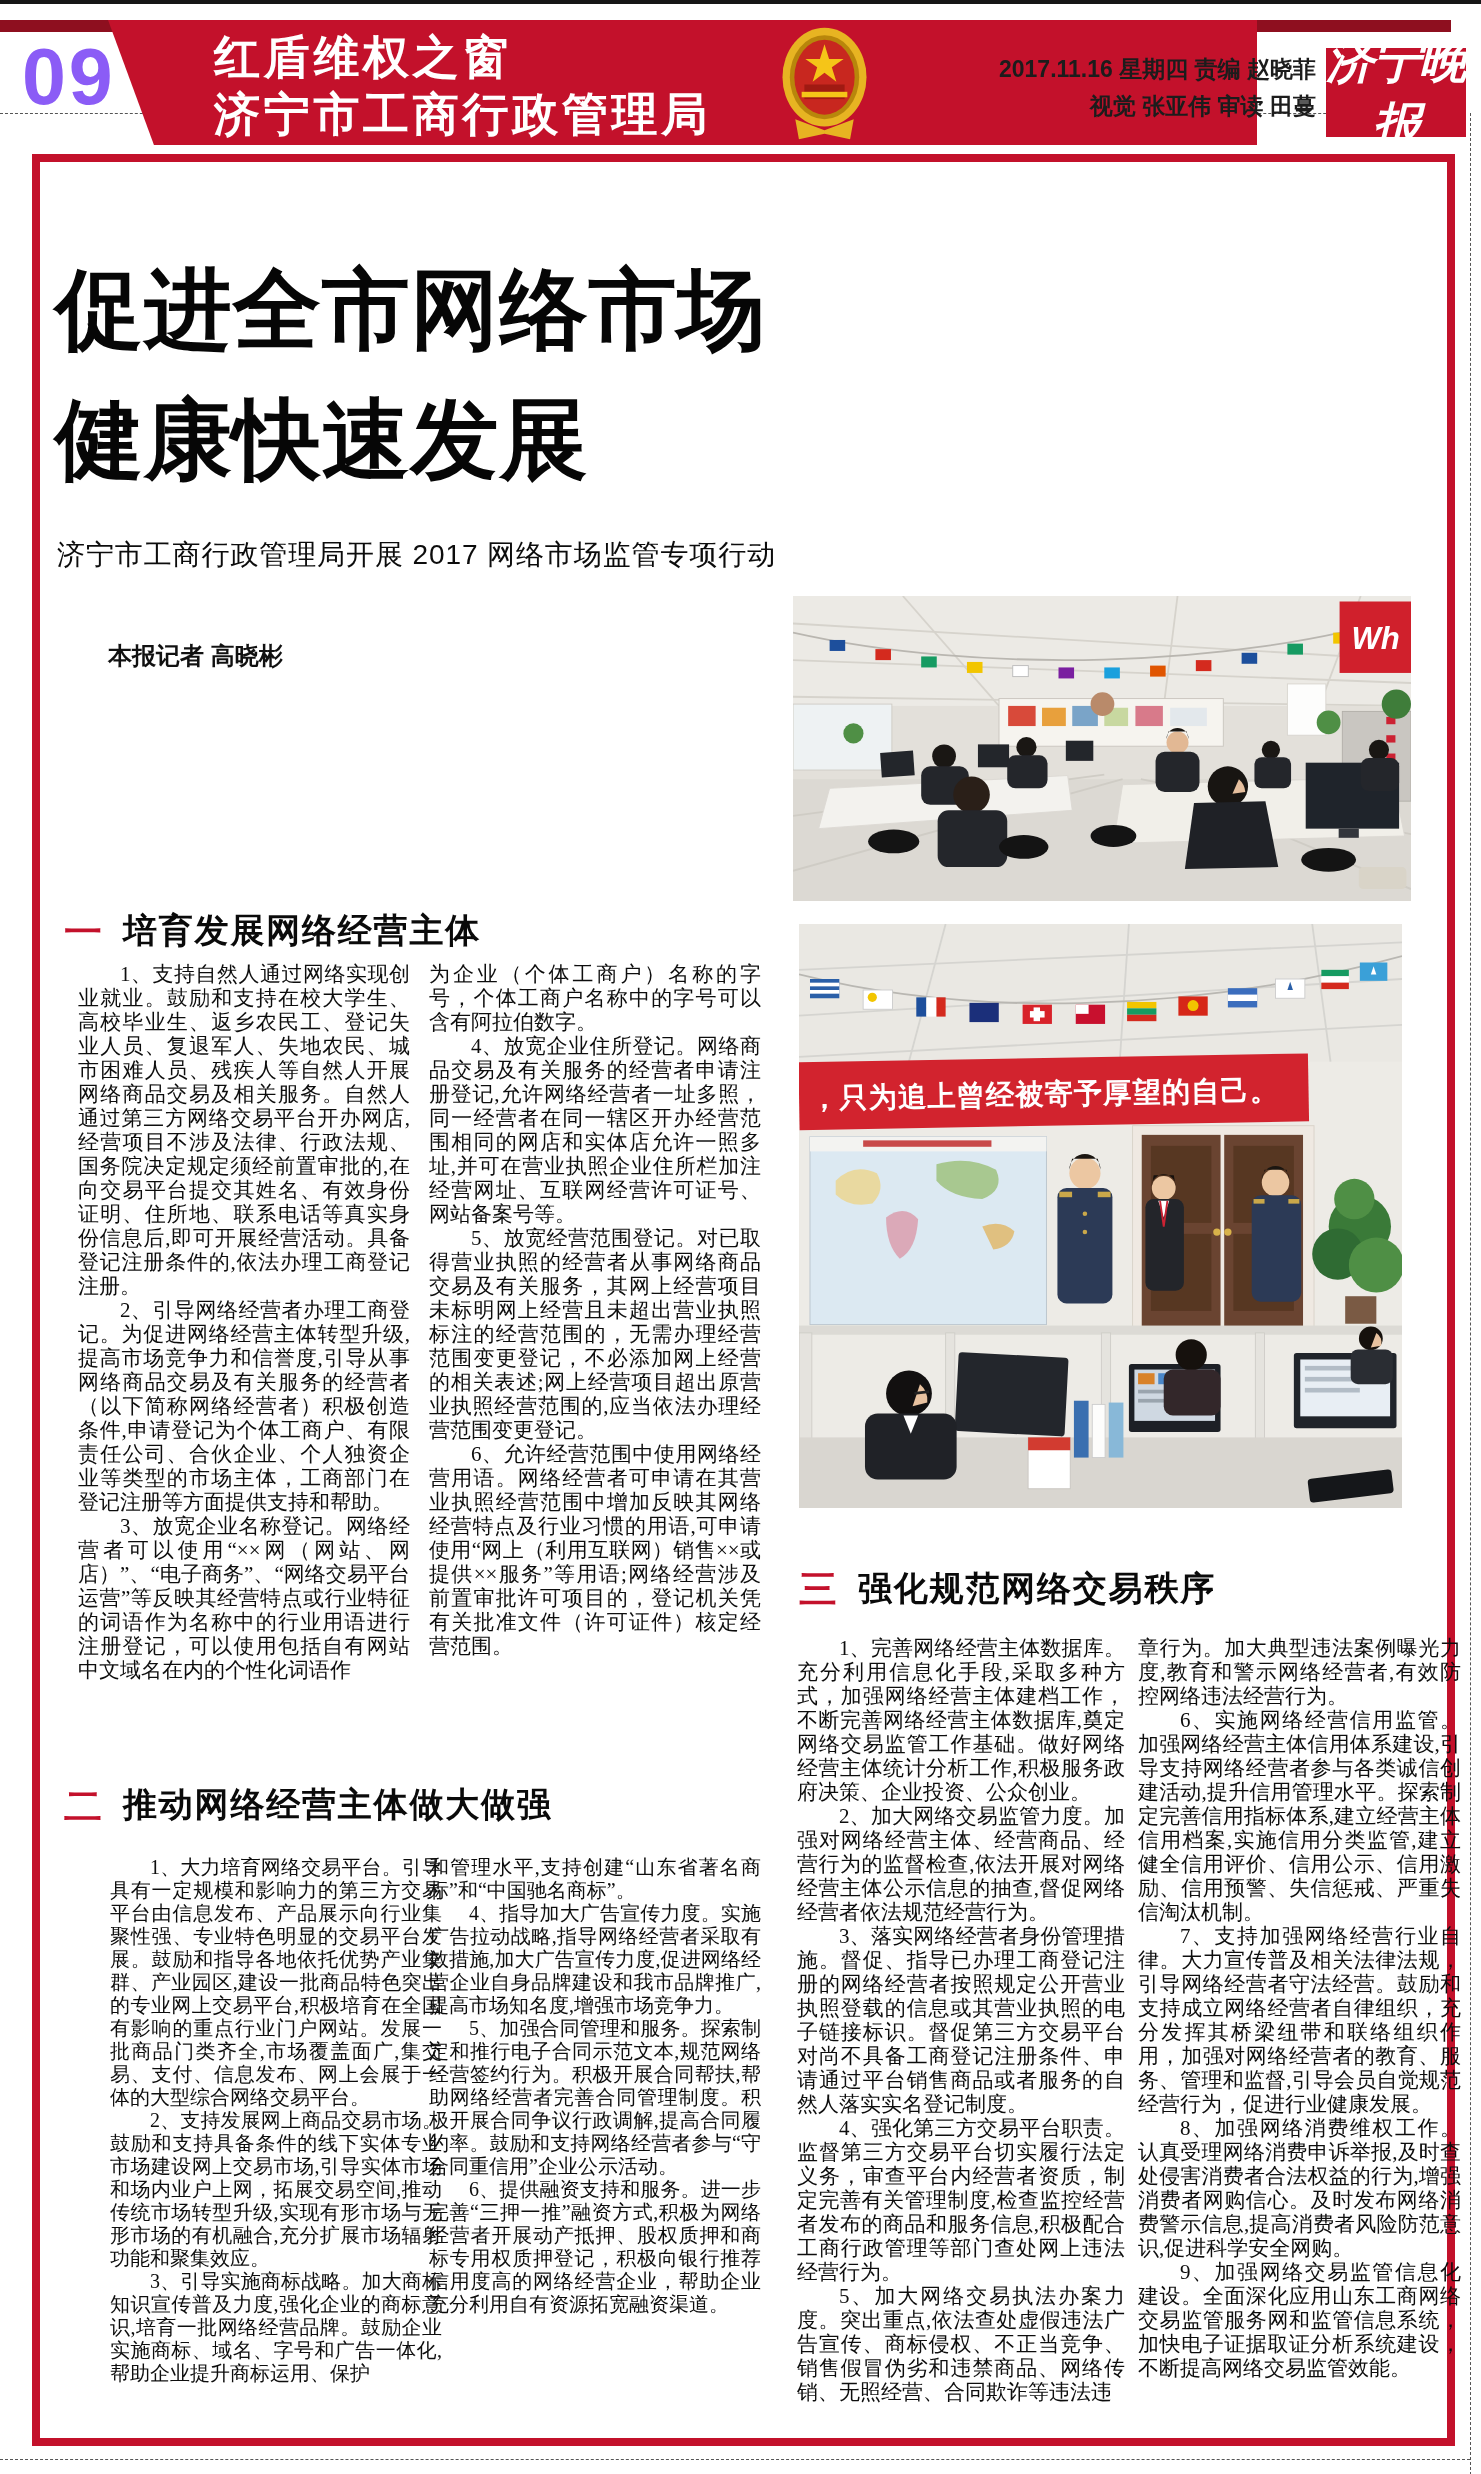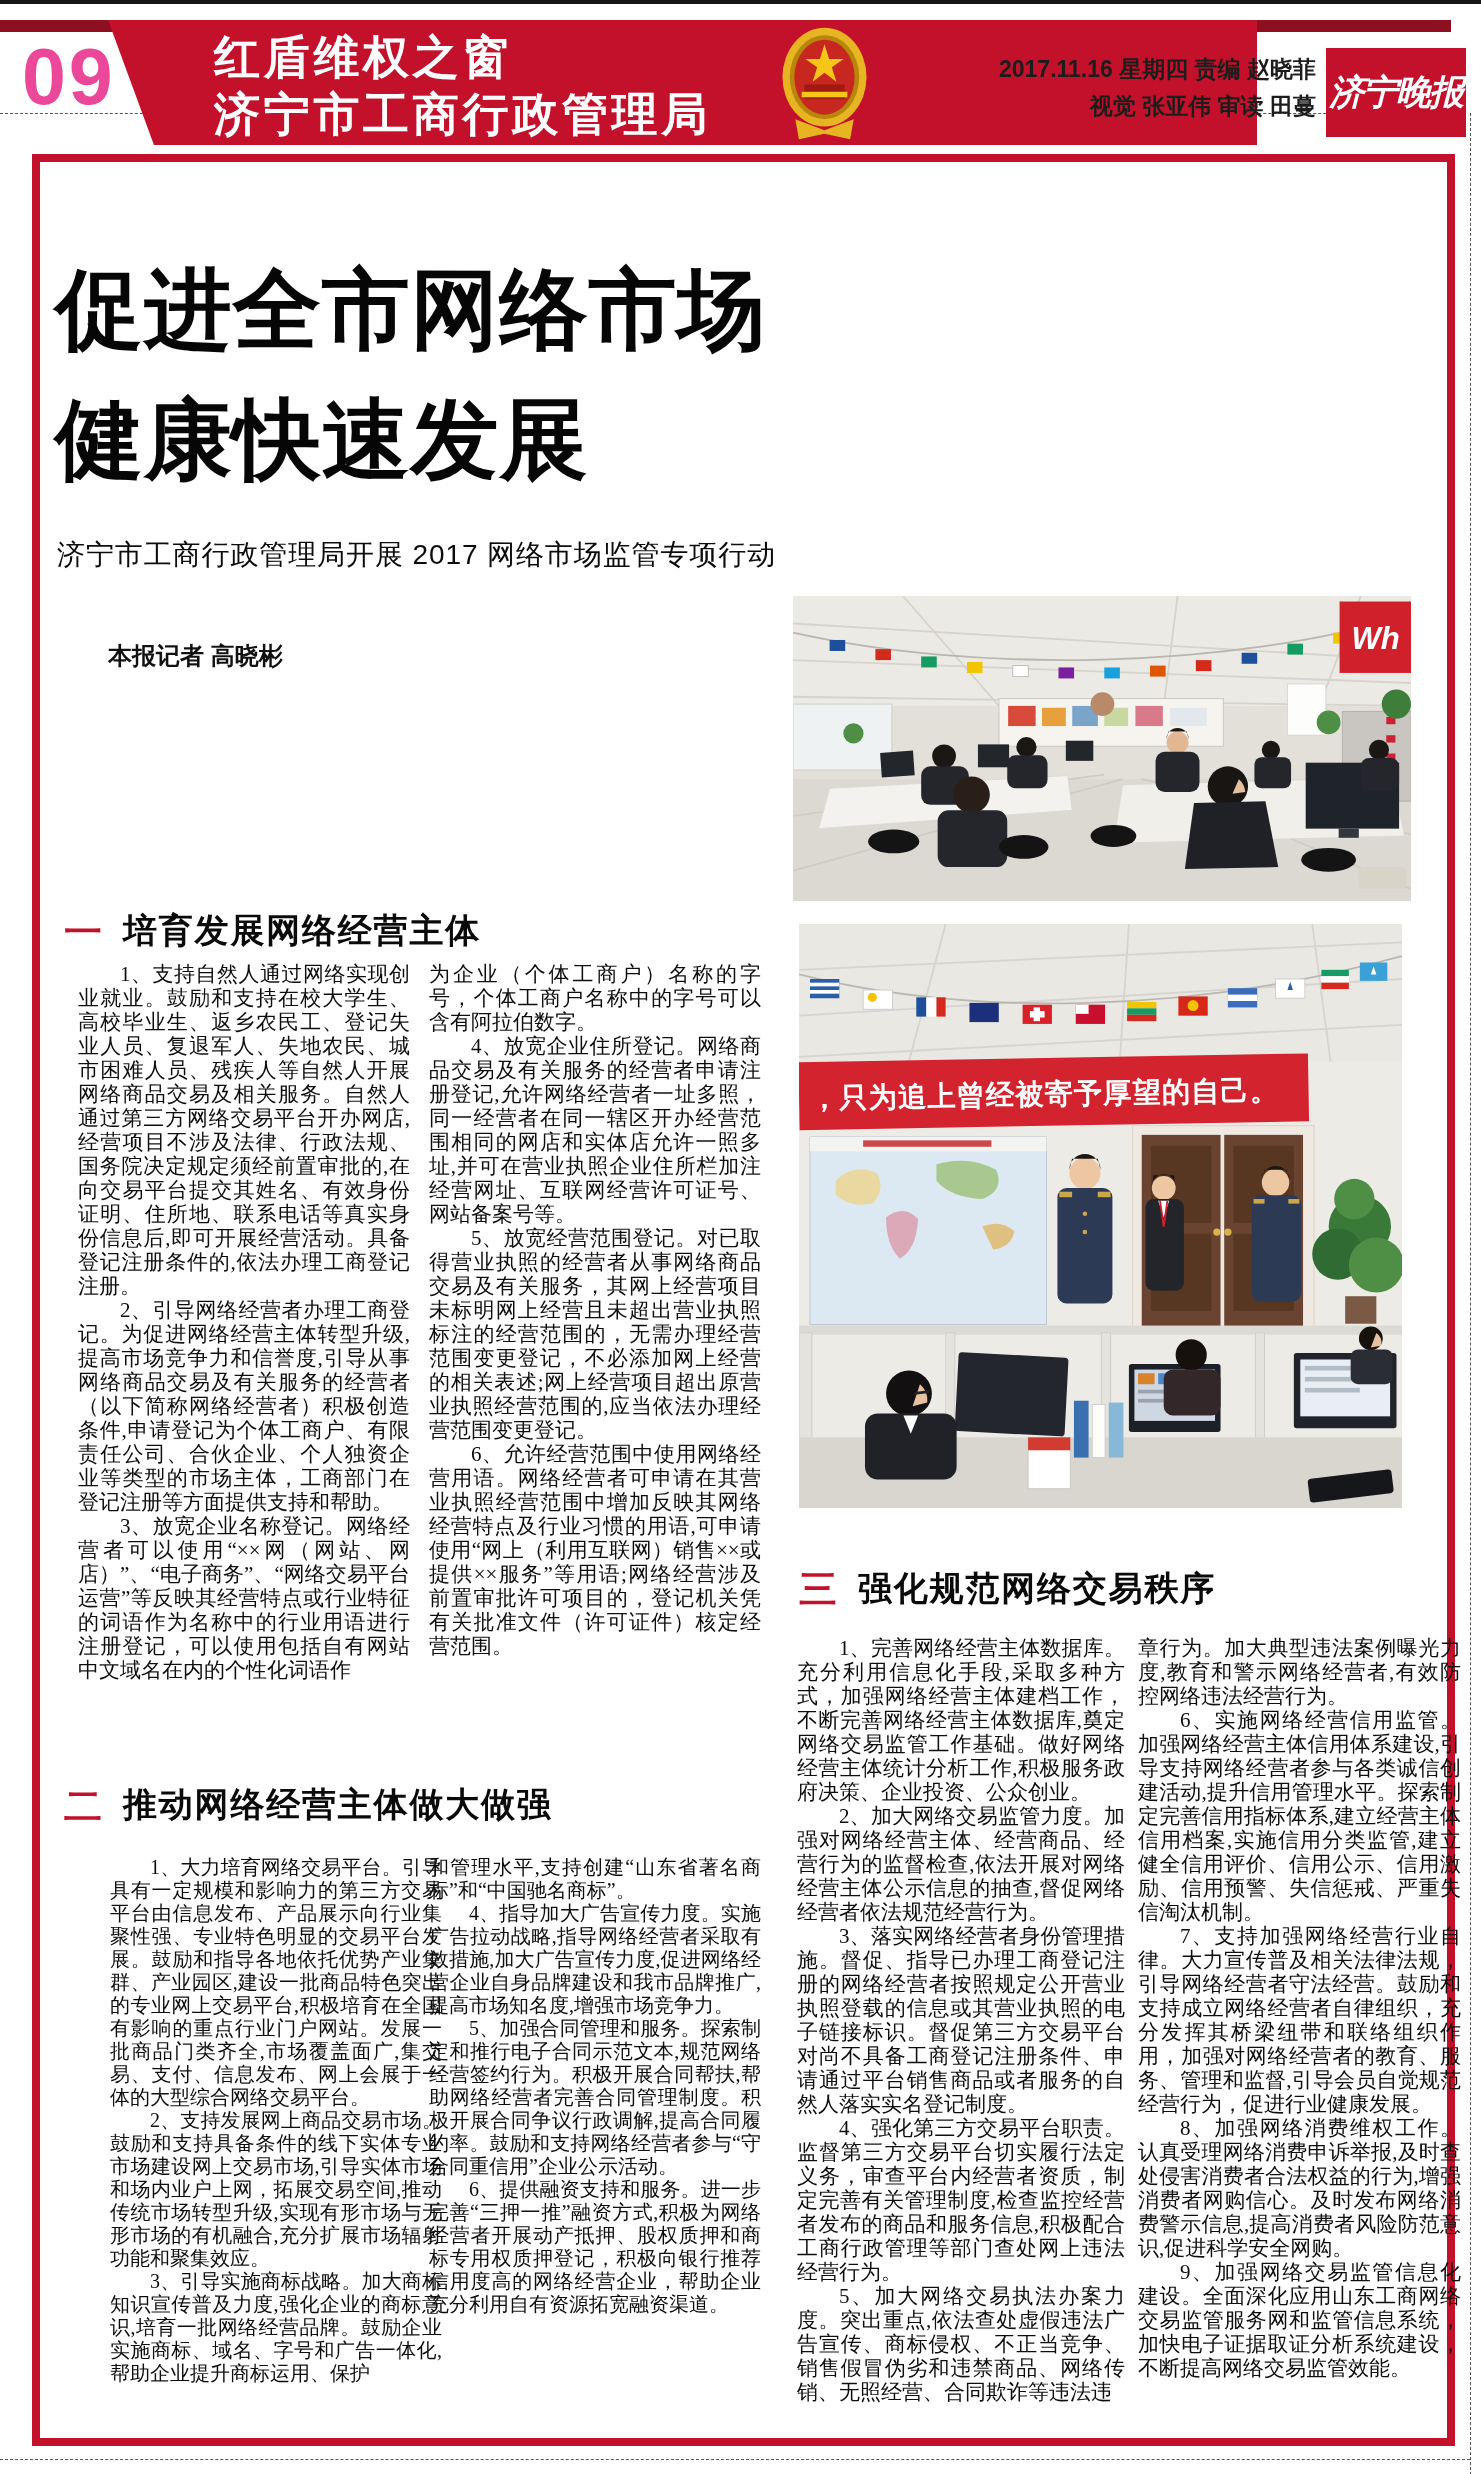--- a/index.html
+++ b/index.html
@@ -22,32 +22,32 @@
     left:108px;top:20px;width:1149px;height:125px;background:var(--red);
     clip-path:polygon(0 0,100% 0,100% 100%,4% 100%);
   }
   .banner-text{
     position:absolute;left:106px;color:#fff;font-weight:800;font-size:46px;
     font-family:"Liberation Sans","DejaVu Sans",sans-serif;letter-spacing:3.7px;white-space:nowrap;
   }
   .banner-line1{top:7.3px;}
   .banner-line2{top:64px;}
   .pagenum{
-    left:22px;top:37px;font-size:79px;font-weight:800;color:#ec4899;
+    left:22px;top:37px;font-size:79px;font-weight:800;color:#8b5cf6;
     font-family:"Liberation Sans","DejaVu Sans",sans-serif;letter-spacing:2.7px;line-height:1;
   }
   .dateblock{
     left:990px;top:51px;width:326px;text-align:right;font-size:23px;line-height:37px;
     color:#1c1c1c;font-family:"Liberation Sans","DejaVu Sans",sans-serif;font-weight:600;
   }
   .masthead{
     left:1326px;top:48px;width:140px;height:89px;background:var(--red);
     display:flex;align-items:center;justify-content:center;
-    color:#fff;font-size:35px;font-weight:800;
-    font-family:"Liberation Serif","DejaVu Serif",serif;font-style:italic;letter-spacing:-1.8px;
+    color:#fff;font-size:48px;font-weight:800;
+    font-family:"Liberation Serif","DejaVu Serif",serif;font-style:italic;letter-spacing:-1.8px;text-align:center;
   }
   .frame{
     left:32px;top:154px;width:1423px;height:2292px;
     border:8.2px solid var(--red);box-sizing:border-box;background:transparent;
   }
   .headline{
     left:55px;font-size:88px;font-weight:900;color:#060606;line-height:1;
     font-family:"Liberation Sans","DejaVu Sans",sans-serif;letter-spacing:0.9px;white-space:nowrap;
   }
   .subtitle{

